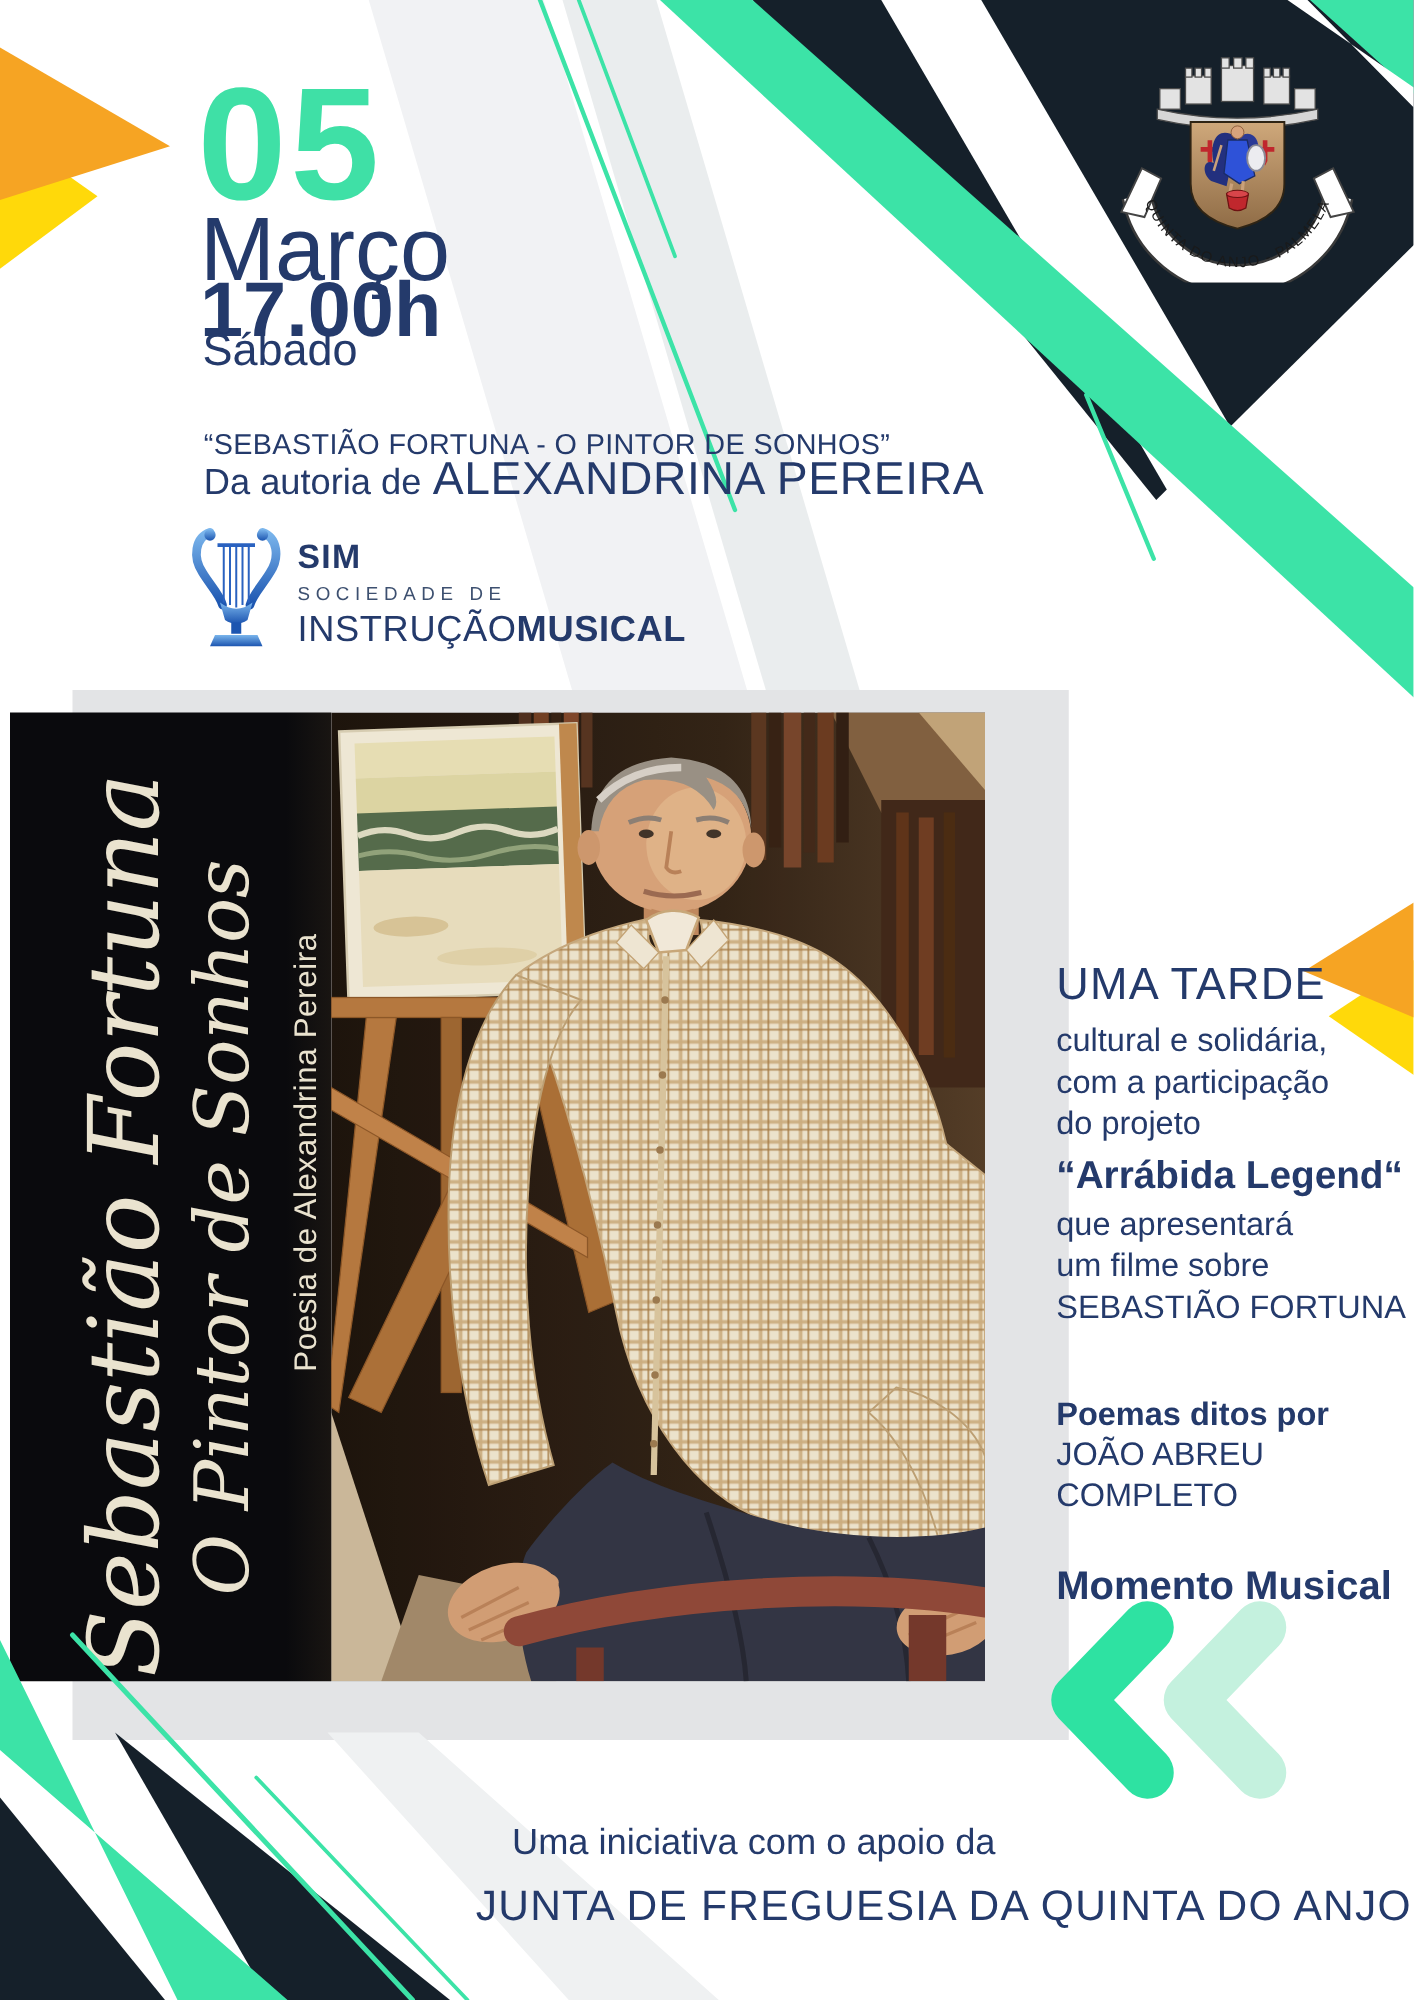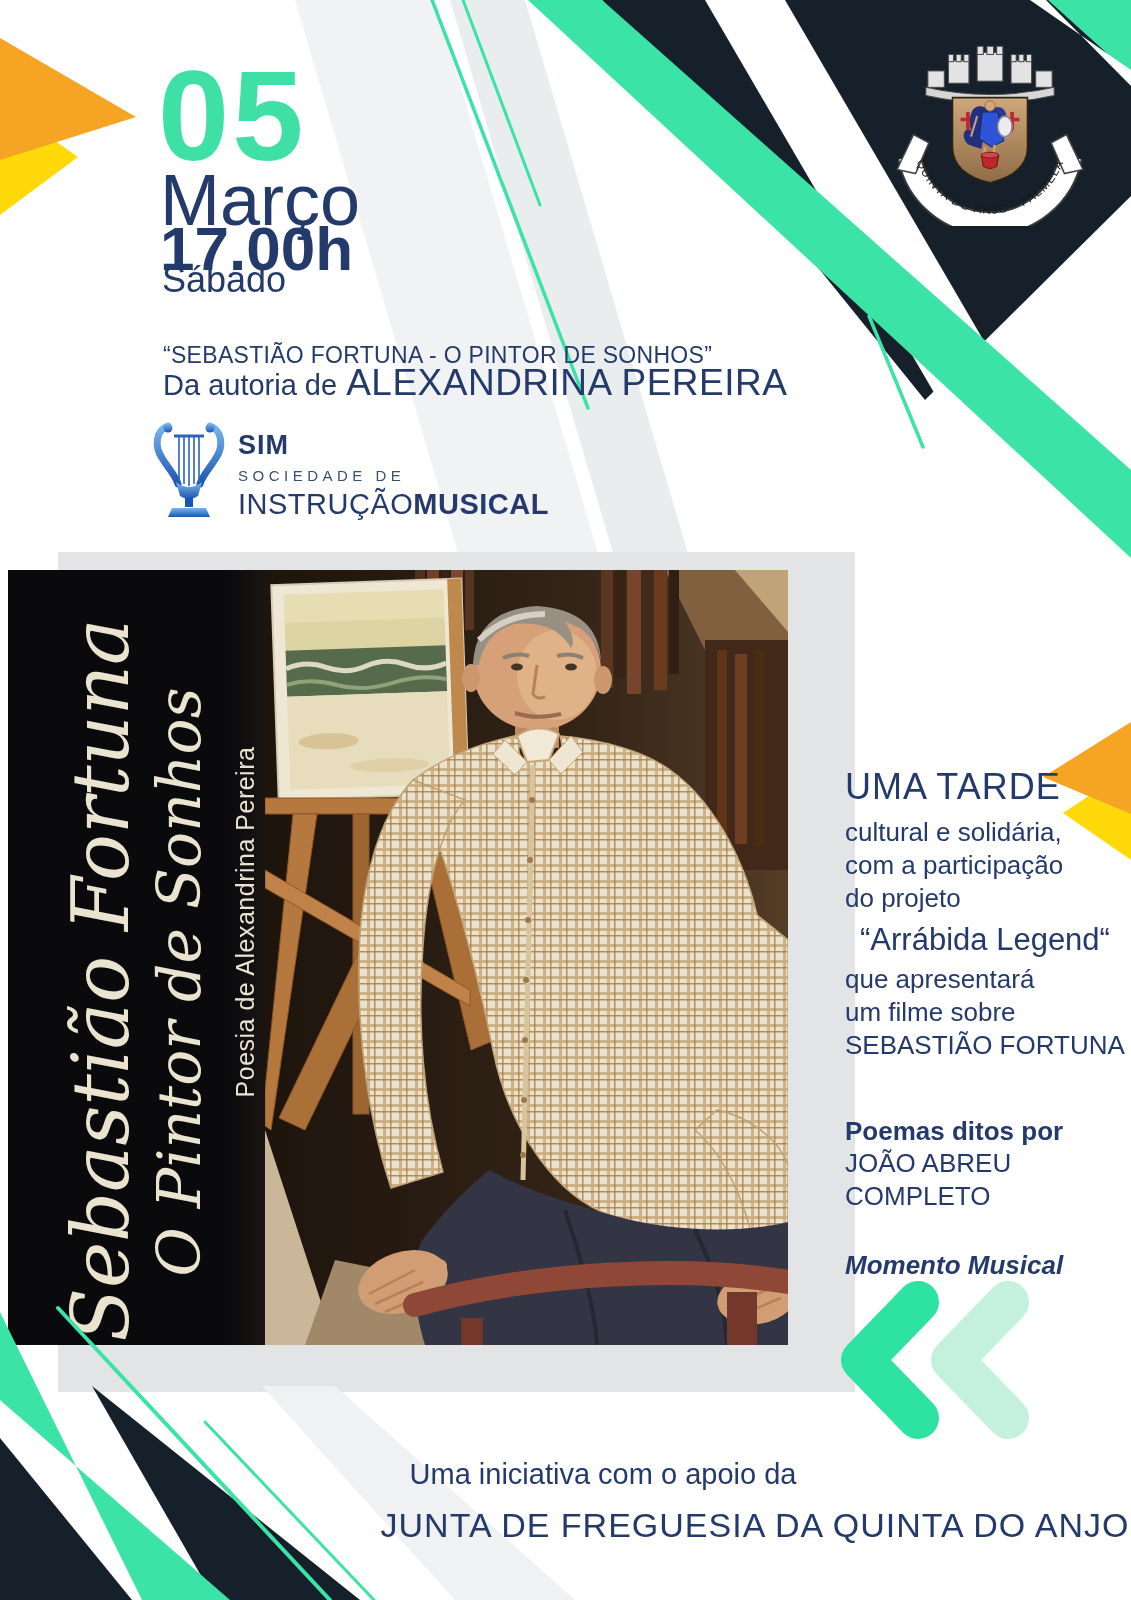--- a/index.html
+++ b/index.html
@@ -36,24 +36,24 @@
             color:#EAE3CF;white-space:nowrap;}
   .spine-title{left:-295px;top:360px;height:100px;font-family:"DejaVu Serif",serif;
                font-style:italic;font-size:78px;line-height:100px;}
   .spine-sub{left:-217px;top:372px;height:80px;font-family:"DejaVu Serif",serif;
              font-style:italic;font-size:60px;line-height:80px;}
   .spine-by{left:-151px;top:332px;height:40px;font-size:25px;line-height:40px;letter-spacing:.5px;}
   
   #program{left:845px;top:766px;width:280px;}
   .headline{font-size:36px;letter-spacing:1px;margin-bottom:8px;}
   .pline{font-size:26px;line-height:33px;}
-  .project{font-size:31px;font-weight:normal;margin:7px 0 5px 0;text-align:center;}
+  .project{font-size:31px;font-weight:bold;margin:7px 0 5px 0;}
   .poems-label{font-size:26px;font-weight:bold;margin-top:54px;}
   .poems-by{font-size:26px;line-height:33px;}
-  .music{font-size:26px;font-weight:bold;margin-top:37px;font-style:italic;}
+  .music{font-size:32px;font-weight:bold;margin-top:37px;}
   
   .foot1{left:303px;top:1458px;width:600px;text-align:center;font-size:29px;}
   .foot2{left:350px;top:1506px;width:810px;text-align:center;font-size:34px;letter-spacing:1px;}
 </style>
 </head>
 <body>
 
 <div id="poster">
 
   <svg id="bg" width="1131" height="1600" viewBox="0 0 1131 1600">

